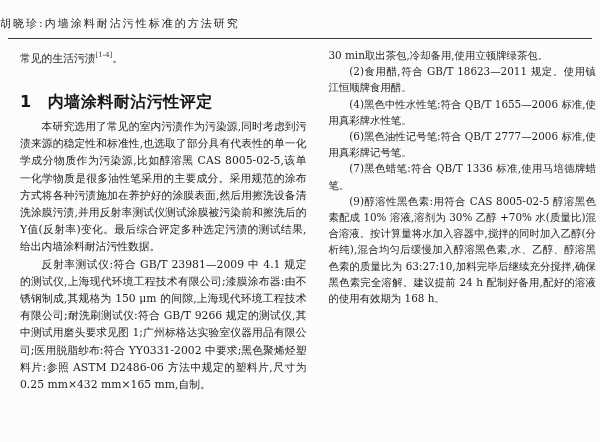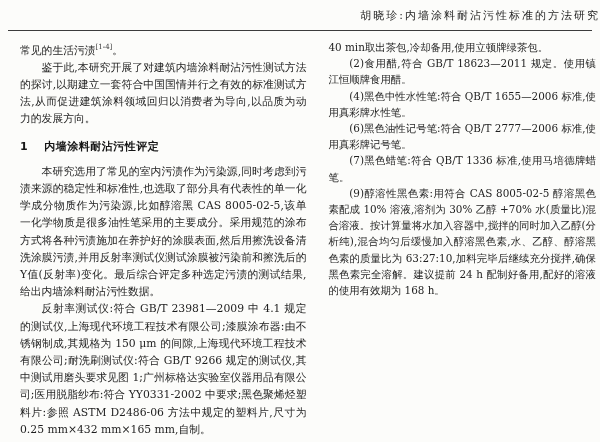--- a/index.html
+++ b/index.html
@@ -5,37 +5,37 @@
   html,body { margin:0; padding:0; }
   body {
     width:600px; height:442px; overflow:hidden;
     background:#f6f5f2;
     font-family:"DejaVu Serif","Liberation Serif",serif;
   }
   .page {
     box-sizing:border-box; width:600px; height:442px;
     background:#fcfcfa; color:#1e1e1e; overflow:hidden;
   }
-  .header { text-align:right; padding-top:8px; }
+  .header { text-align:left; padding-top:16px; }
   .running-head {
     font-size:11px; letter-spacing:2px; color:#242424;
     font-family:"DejaVu Sans","Liberation Sans",sans-serif;
   }
   .header-rule { border-bottom:1.6px solid #3c3c3c; margin:7px 8px 0 8px; }
   .cols { display:flex; padding:8px 4px 0 20px; }
   .col { text-align:justify; }
   .col.left  { width:287px; font-size:10.8px; line-height:17.2px; }
   .col.right { width:268px; font-size:10.4px; line-height:16.2px; margin-left:22px; }
   p { margin:0; text-indent:2em; }
   p.noindent { text-indent:0; }
   sup { font-size:7px; color:#3a3a3a; }
   .sec-h1 {
     font-family:"DejaVu Sans","Liberation Sans",sans-serif;
-    font-size:11px; font-weight:600; color:#161616;
-    margin:10px 0 8px 0; letter-spacing:0.5px;
+    font-size:16px; font-weight:600; color:#161616;
+    margin:26px 0 8px 0; letter-spacing:0.5px;
   }
   .sec-h1 .num { margin-right:16px; }
   .sec-h2 {
     font-family:"DejaVu Sans","Liberation Sans",sans-serif;
     font-size:11.8px; font-weight:600; color:#161616;
     margin:6px 0 5px 0;
   }
   .sec-h2 .num { margin-right:10px; }
 </style>
 </head>
@@ -45,33 +45,32 @@
 
   <div class="header">
     <div class="running-head">胡晓珍:内墙涂料耐沾污性标准的方法研究</div>
   </div>
   <div class="header-rule"></div>
 
   <div class="cols">
 
     <div class="col left">
       <p class="noindent"><span>常见的生活污渍</span><sup>[1-4]</sup><span>。</span></p>
-      <p>鉴于此,本研究开展了对建筑内墙涂料耐沾污性测试方法的探讨,以期建立一套符合中国国情并行之有效的标准测试方法,从而促进建筑涂料领域回归以消费者为导向,以品质为动力的发展方向。</p>
 
       <div class="sec-h1"><span class="num">1</span><span>内墙涂料耐沾污性评定</span></div>
 
       <p>本研究选用了常见的室内污渍作为污染源,同时考虑到污渍来源的稳定性和标准性,也选取了部分具有代表性的单一化学成分物质作为污染源,比如醇溶黑 CAS 8005-02-5,该单一化学物质是很多油性笔采用的主要成分。采用规范的涂布方式将各种污渍施加在养护好的涂膜表面,然后用擦洗设备清洗涂膜污渍,并用反射率测试仪测试涂膜被污染前和擦洗后的Y值(反射率)变化。最后综合评定多种选定污渍的测试结果,给出内墙涂料耐沾污性数据。</p>
 
 
       <p>反射率测试仪:符合 GB/T 23981—2009 中 4.1 规定的测试仪,上海现代环境工程技术有限公司;漆膜涂布器:由不锈钢制成,其规格为 150 μm 的间隙,上海现代环境工程技术有限公司;耐洗刷测试仪:符合 GB/T 9266 规定的测试仪,其中测试用磨头要求见图 1;广州标格达实验室仪器用品有限公司;医用脱脂纱布:符合 YY0331-2002 中要求;黑色聚烯烃塑料片:参照 ASTM D2486-06 方法中规定的塑料片,尺寸为 0.25 mm×432 mm×165 mm,自制。</p>
 
     </div>
 
     <div class="col right">
-      <p class="noindent">40 min取出茶包,冷却备用,使用立顿牌绿茶包。</p>
+      <p class="noindent">30 min取出茶包,冷却备用,使用立顿牌绿茶包。</p>
       <p>(2)食用醋,符合 GB/T 18623—2011 规定。使用镇江恒顺牌食用醋。</p>
       <p>(4)黑色中性水性笔:符合 QB/T 1655—2006 标准,使用真彩牌水性笔。</p>
       <p>(6)黑色油性记号笔:符合 QB/T 2777—2006 标准,使用真彩牌记号笔。</p>
       <p>(7)黑色蜡笔:符合 QB/T 1336 标准,使用马培德牌蜡笔。</p>
       <p>(9)醇溶性黑色素:用符合 CAS 8005-02-5 醇溶黑色素配成 10% 溶液,溶剂为 30% 乙醇 +70% 水(质量比)混合溶液。按计算量将水加入容器中,搅拌的同时加入乙醇(分析纯),混合均匀后缓慢加入醇溶黑色素,水、乙醇、醇溶黑色素的质量比为 63:27:10,加料完毕后继续充分搅拌,确保黑色素完全溶解。建议提前 24 h 配制好备用,配好的溶液的使用有效期为 168 h。</p>
 
     </div>
 
   </div>
 </div>

